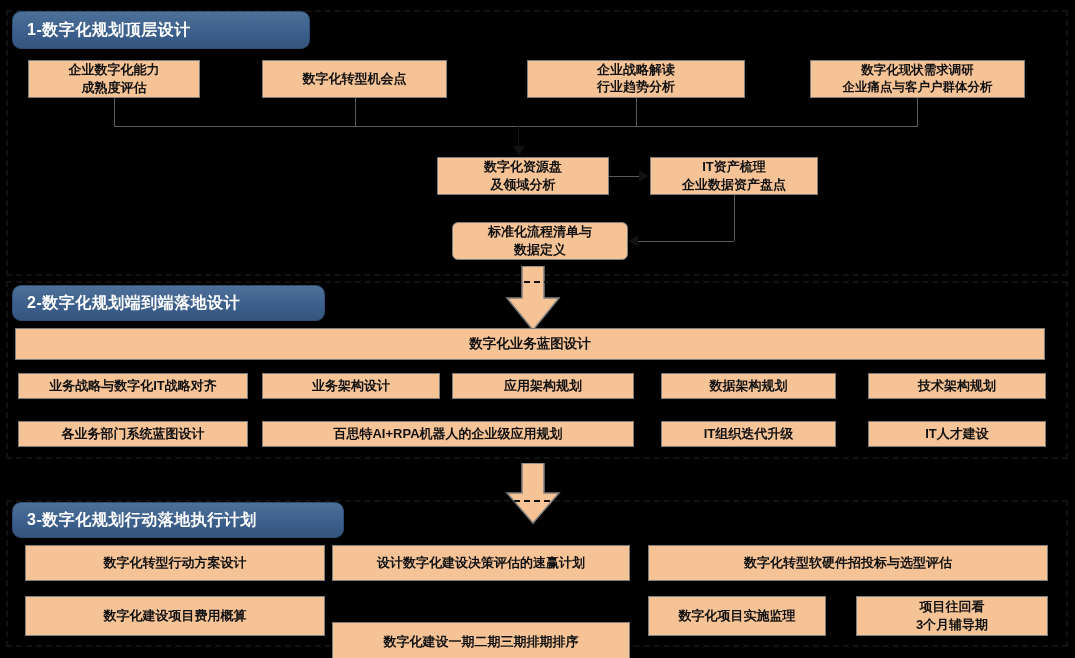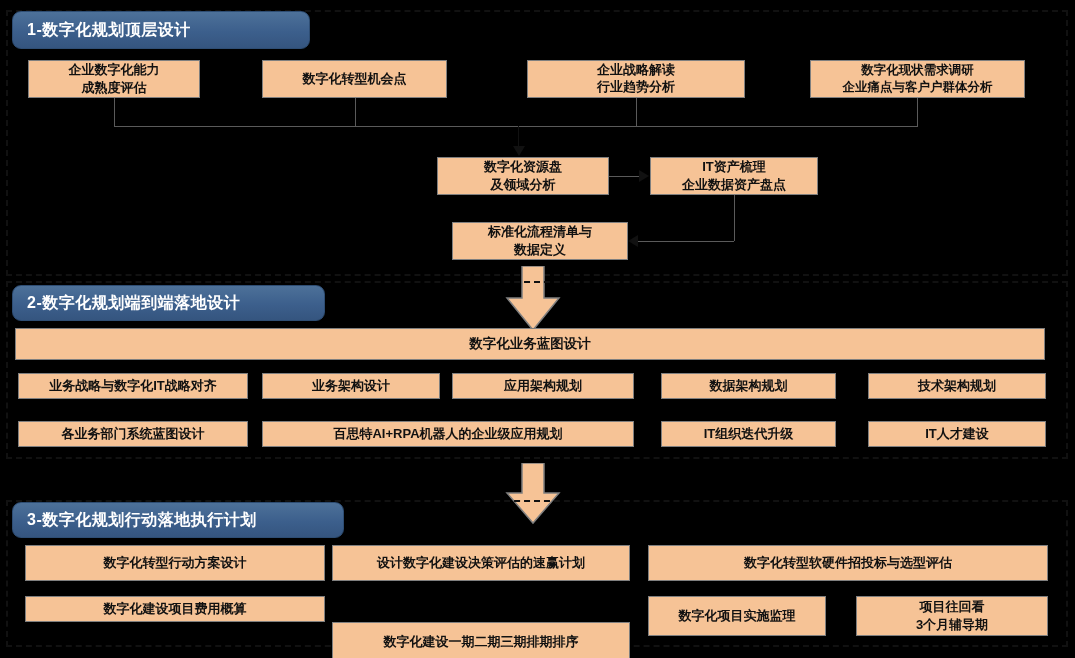--- a/index.html
+++ b/index.html
@@ -123,21 +123,21 @@
     </span>
   </div>
 
   <div class="hline" style="left:609px;top:176px;width:31px;"></div>
   <div class="arrow-right" style="left:639px;top:170px;"></div>
 
   <div class="vline" style="left:734px;top:195px;height:46px;"></div>
   <div class="hline" style="left:638px;top:241px;width:96px;"></div>
   <div class="arrow-left" style="left:628px;top:235px;"></div>
 
-  <div class="obox" style="left:452px;top:222px;width:176px;height:38px;">
+  <div class="obox" style="left:452px;top:222px;width:176px;height:38px;border-radius:6px;">
     <span>
       <span>标准化流程清单与</span>
       <span>数据定义</span>
     </span>
   </div>
 
   <div class="block-arrow" style="left:505px;top:266px;">
     <svg width="56" height="66" viewBox="0 0 56 66">
       <polygon points="17,0 39,0 39,32 54,32 28,64 2,32 17,32" fill="#f6c396" stroke="#7f7f7f" stroke-width="1.5"></polygon>
     </svg>
@@ -223,21 +223,21 @@
     <span>
         <span>设计数字化建设决策评估的速赢计划</span>
       </span>
   </div>
   <div class="obox" style="left:648px;top:545px;width:400px;height:36px;">
     <span>
         <span>数字化转型软硬件招投标与选型评估</span>
       </span>
   </div>
 
-  <div class="obox" style="left:25px;top:596px;width:300px;height:26px;">
+  <div class="obox" style="left:25px;top:596px;width:300px;height:40px;">
     <span>
         <span>数字化建设项目费用概算</span>
       </span>
   </div>
   <div class="obox" style="left:332px;top:596px;width:298px;height:40px;margin-top:26px;">
     <span>
         <span>数字化建设一期二期三期排期排序</span>
       </span>
   </div>
   <div class="obox" style="left:648px;top:596px;width:178px;height:40px;">

